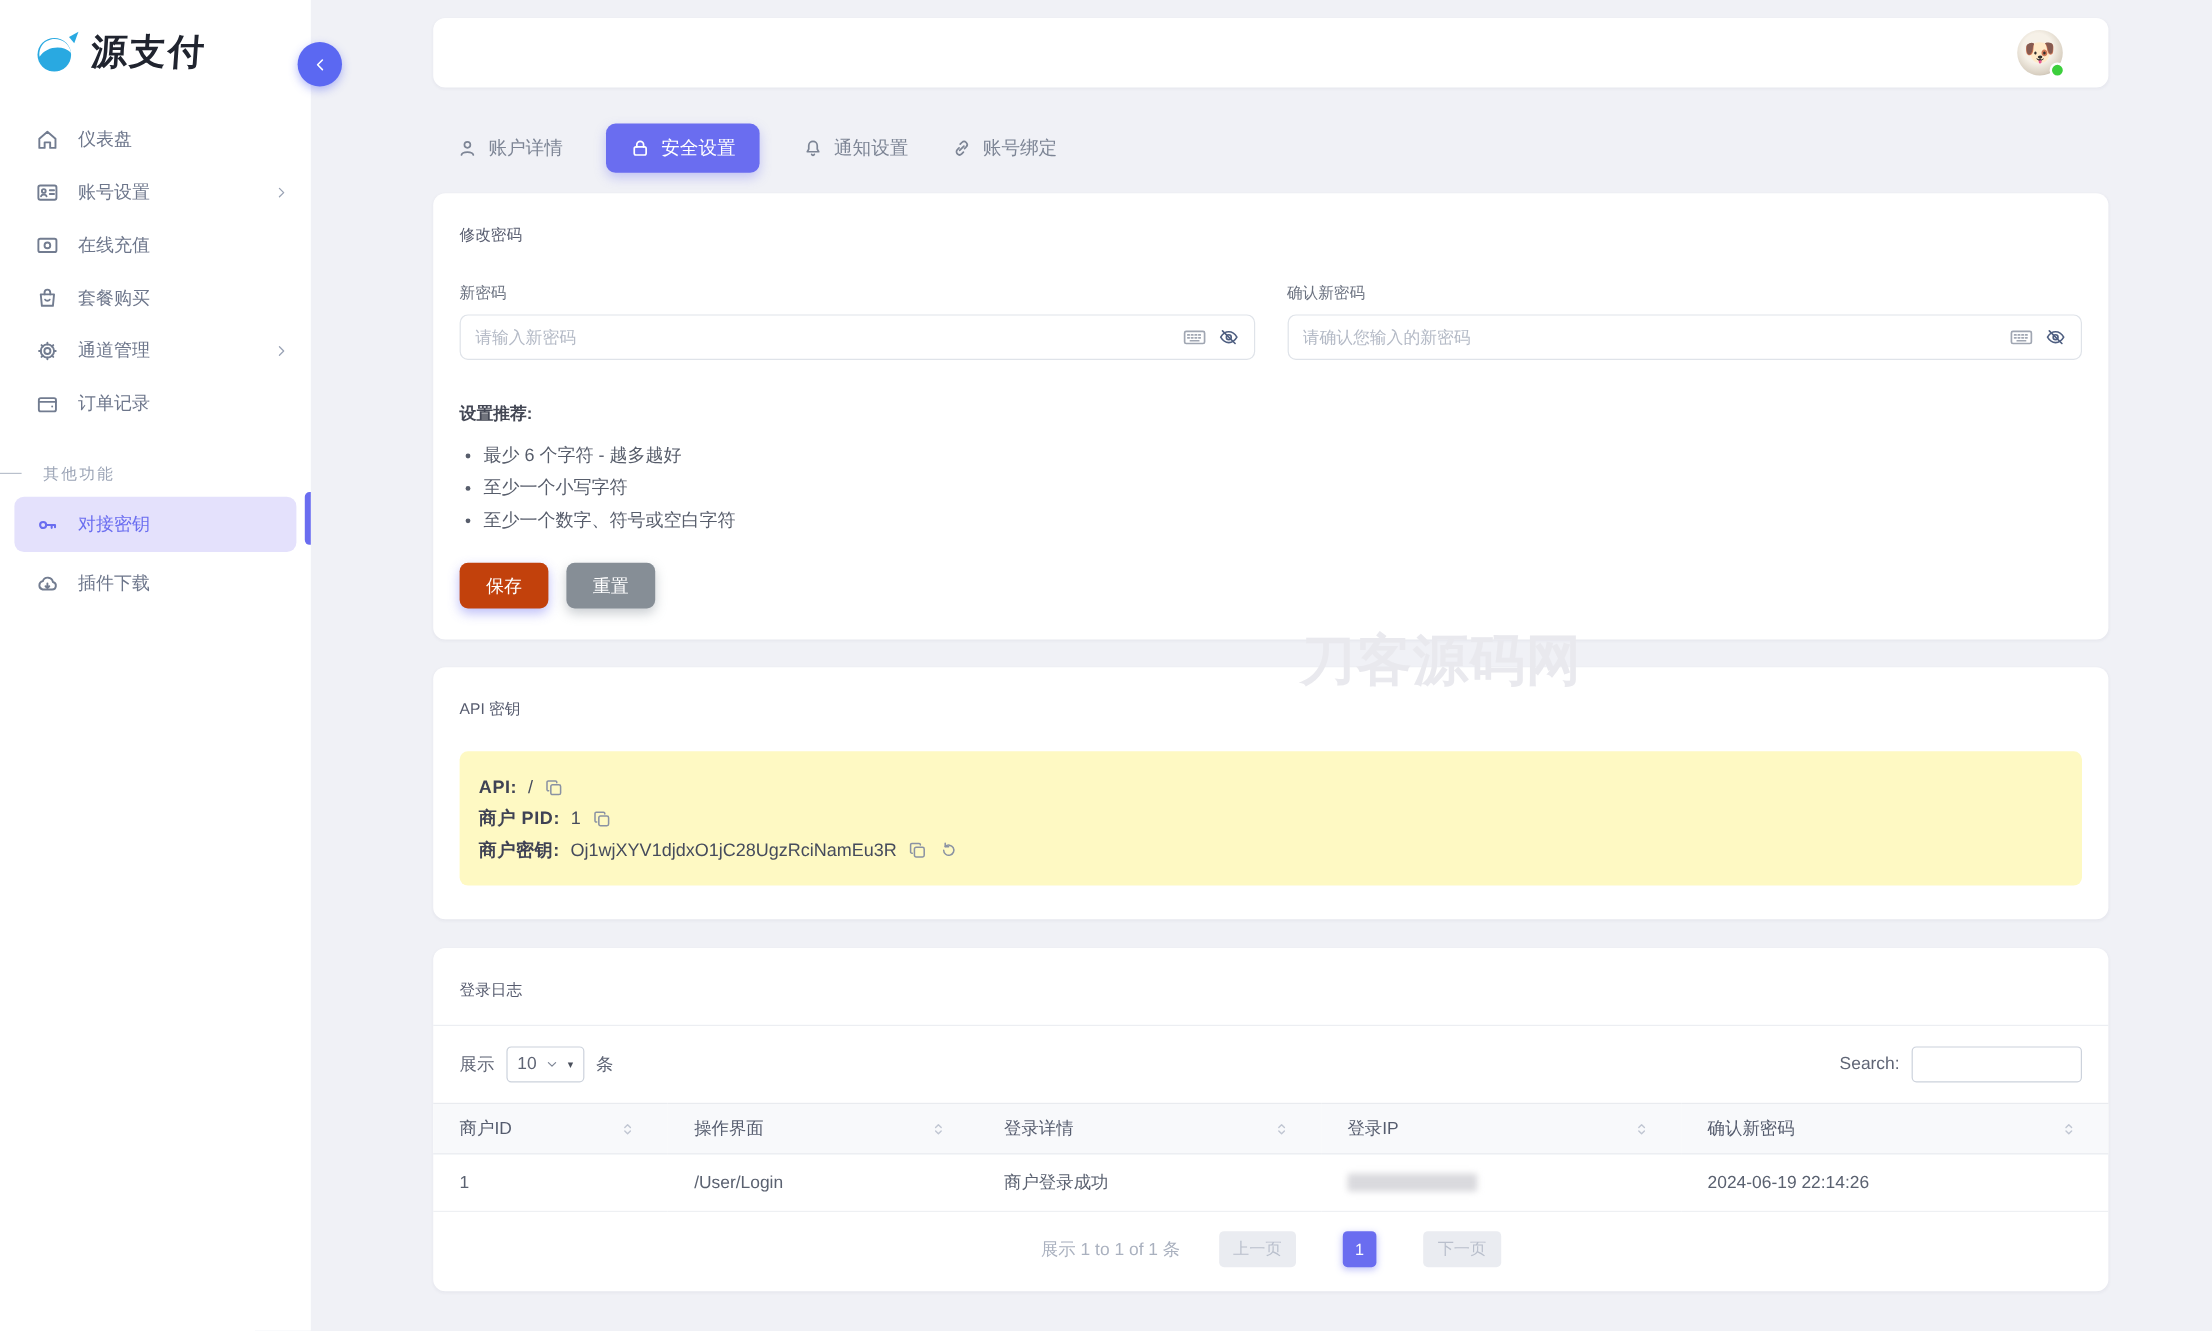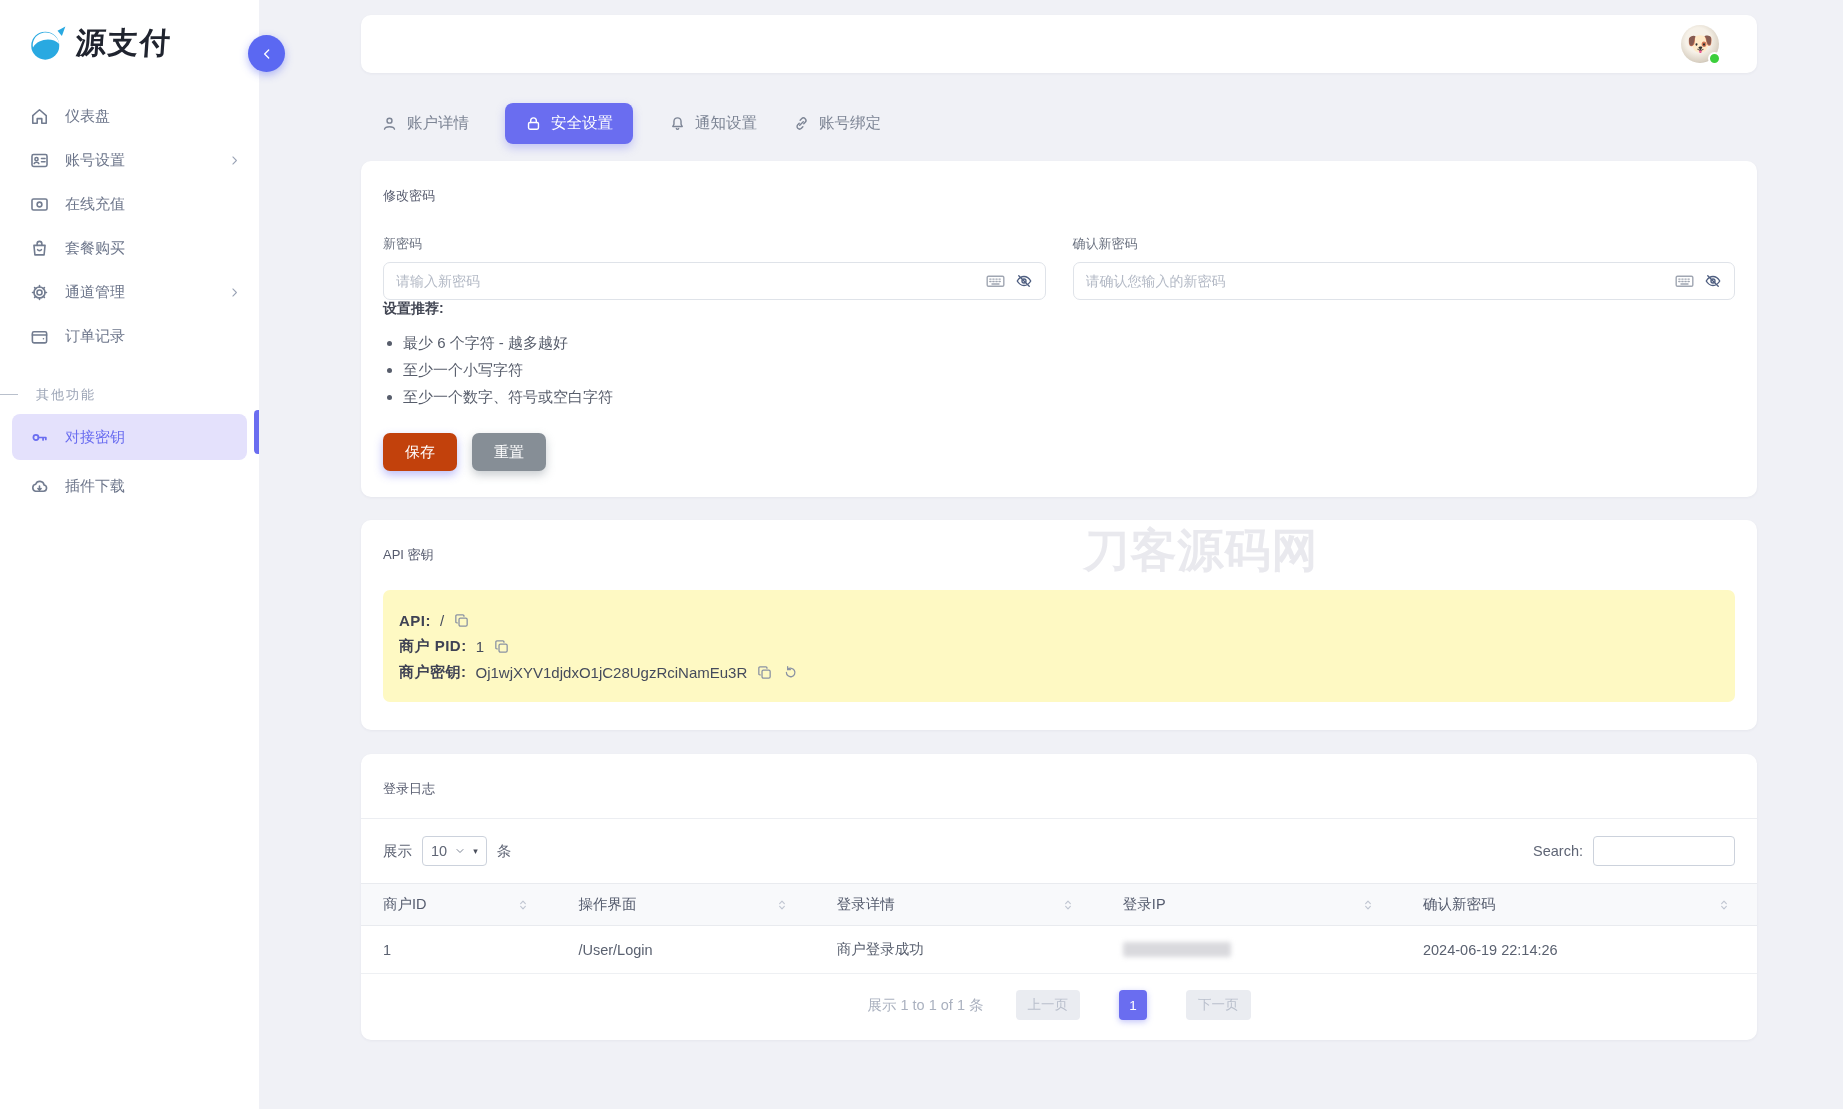--- a/index.html
+++ b/index.html
@@ -54,21 +54,21 @@
   .form-grid { display:grid; grid-template-columns:1fr 1fr; gap:27px; margin-top:30px; }
   .field-label { font-size:13px; color:#6b7280; margin-bottom:9px; }
   .input-wrap { position:relative; }
   .input-wrap input { width:100%; height:38px; border:1px solid #dfe3e9; border-radius:7px;
     padding:0 74px 0 12px; font-size:14px; color:#495057; outline:none; background:#fff;
     font-family:inherit; }
   .input-wrap input::placeholder { color:#b4bac6; }
   .in-ic { position:absolute; top:50%; transform:translateY(-50%); cursor:pointer; }
   .ic-kbd { right:40px; width:21px; height:21px; color:#a0a6b2; }
   .ic-eye { right:13px; width:18px; height:18px; color:#4e5e80; }
-  .rec-title { font-size:14px; font-weight:700; color:#434754; }
+  .rec-title { margin-top:36px; font-size:14px; font-weight:700; color:#434754; }
   .rec-list { margin:16px 0 0 0; padding-left:20px; font-size:15px; color:#575d6b; }
   .rec-list li { margin-bottom:8px; }
   .btn-row { display:flex; gap:15px; margin-top:26px; }
   .btn { height:38px; border:none; border-radius:7px; font-size:15px; color:#fff;
     padding:0 22px; cursor:pointer; font-family:inherit; }
   .btn-save { background:#c2410c; box-shadow:0 4px 10px rgba(106,109,240,.45); }
   .btn-reset { background:#868e96; box-shadow:0 4px 10px rgba(134,142,150,.45); }
 
   .watermark { position:absolute; left:942px; top:520px; transform:translateX(-50%); z-index:5;
     font-size:46px; font-weight:900; color:#e9e9ee; letter-spacing:1px; pointer-events:none; white-space:nowrap; }

